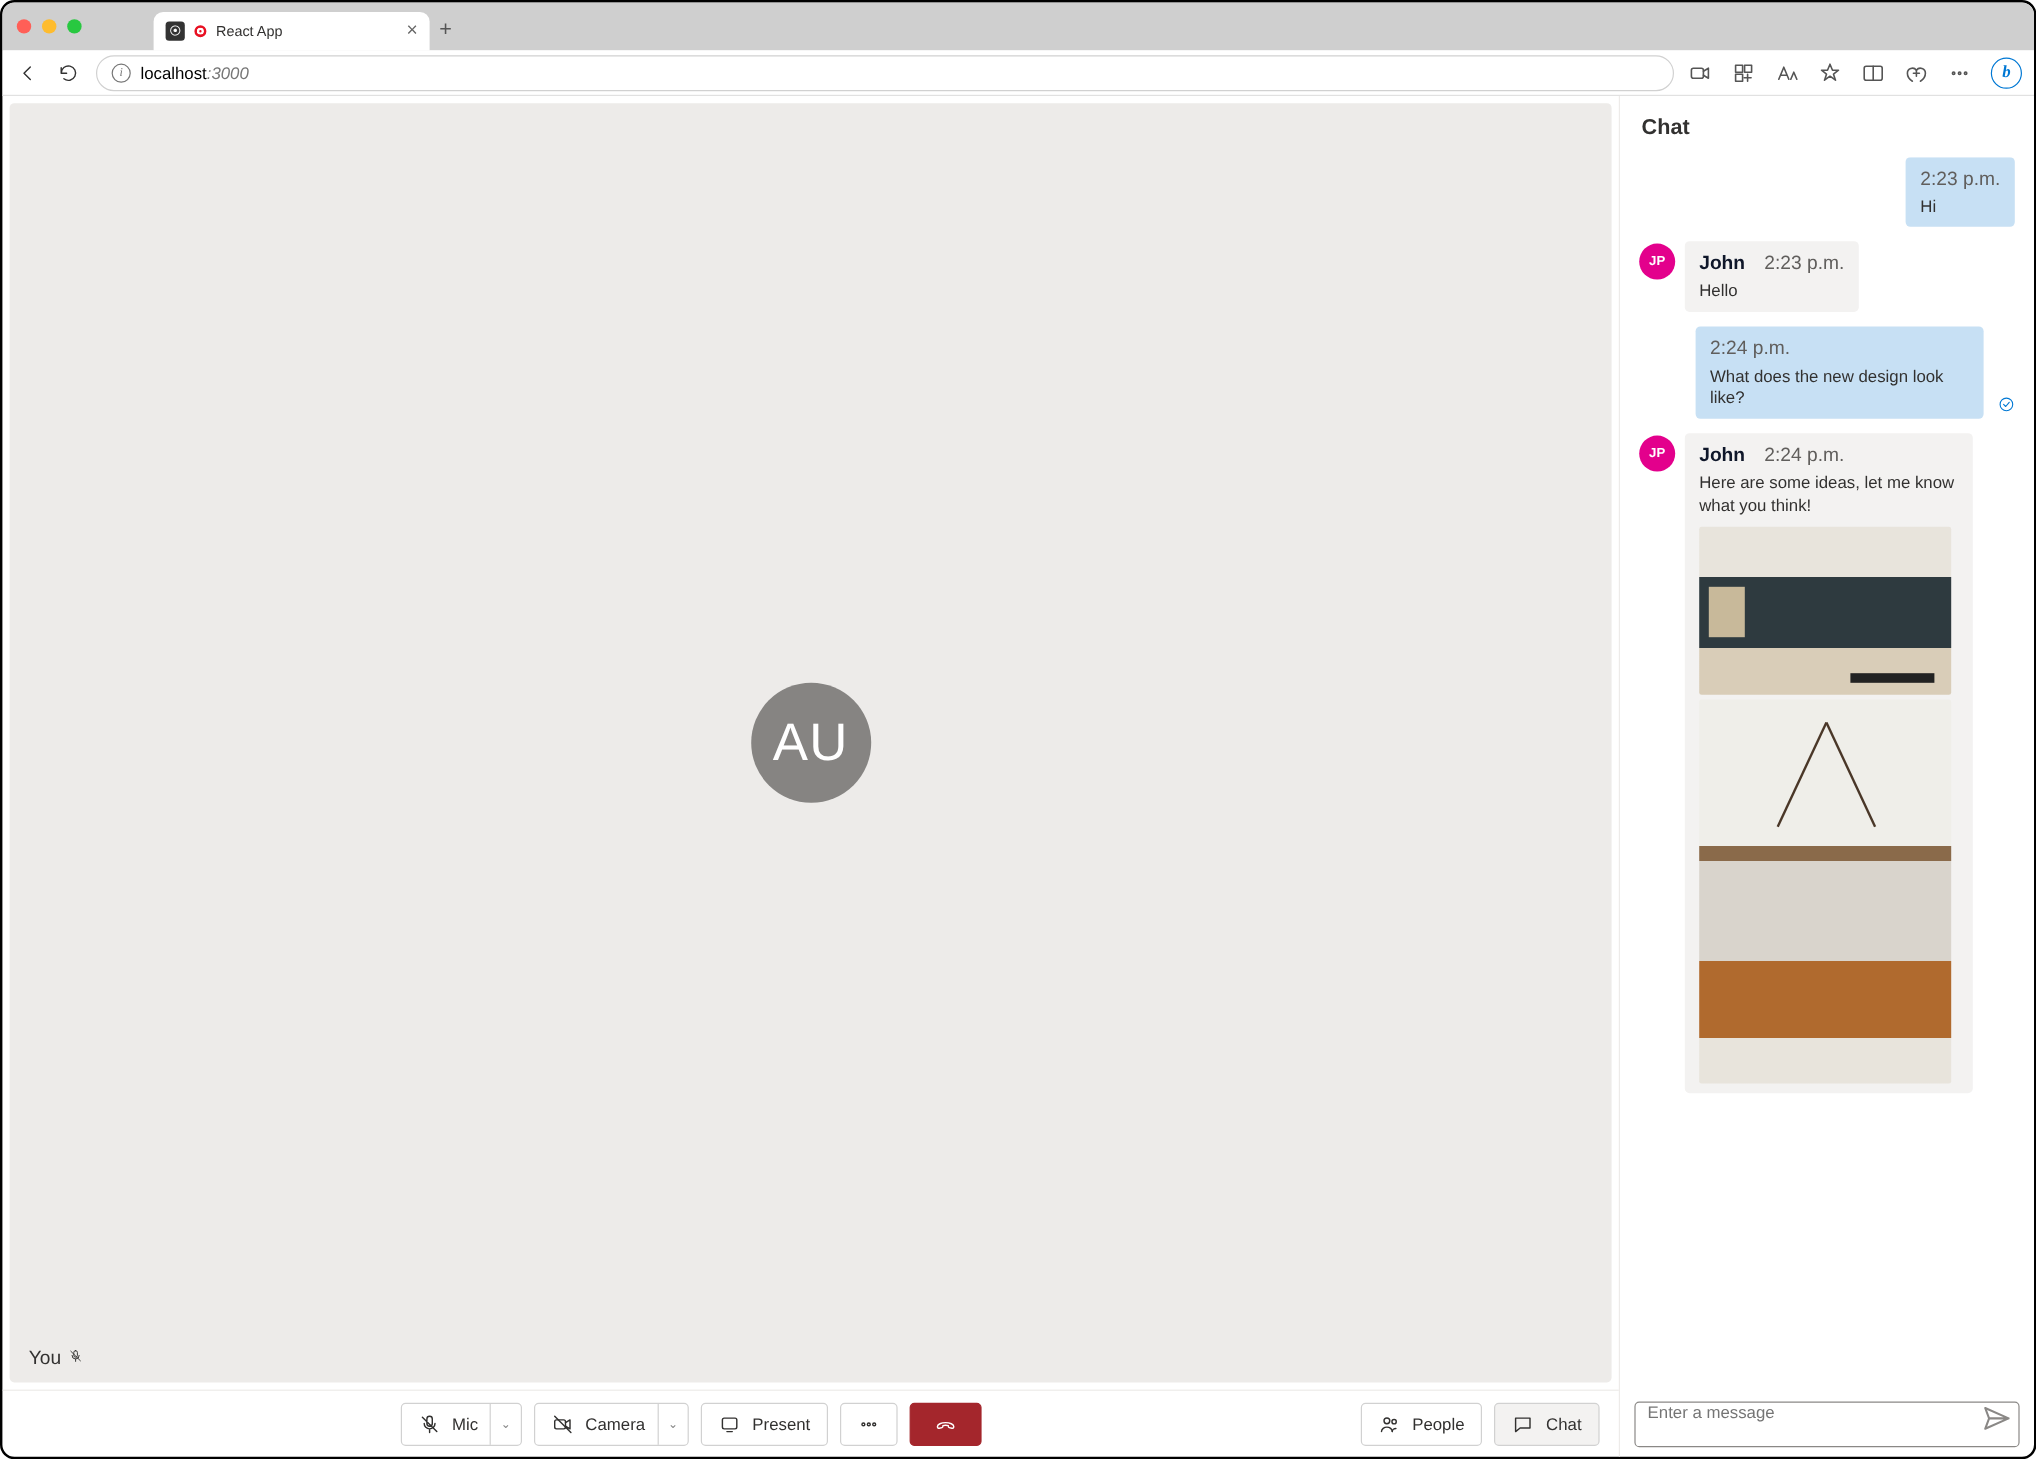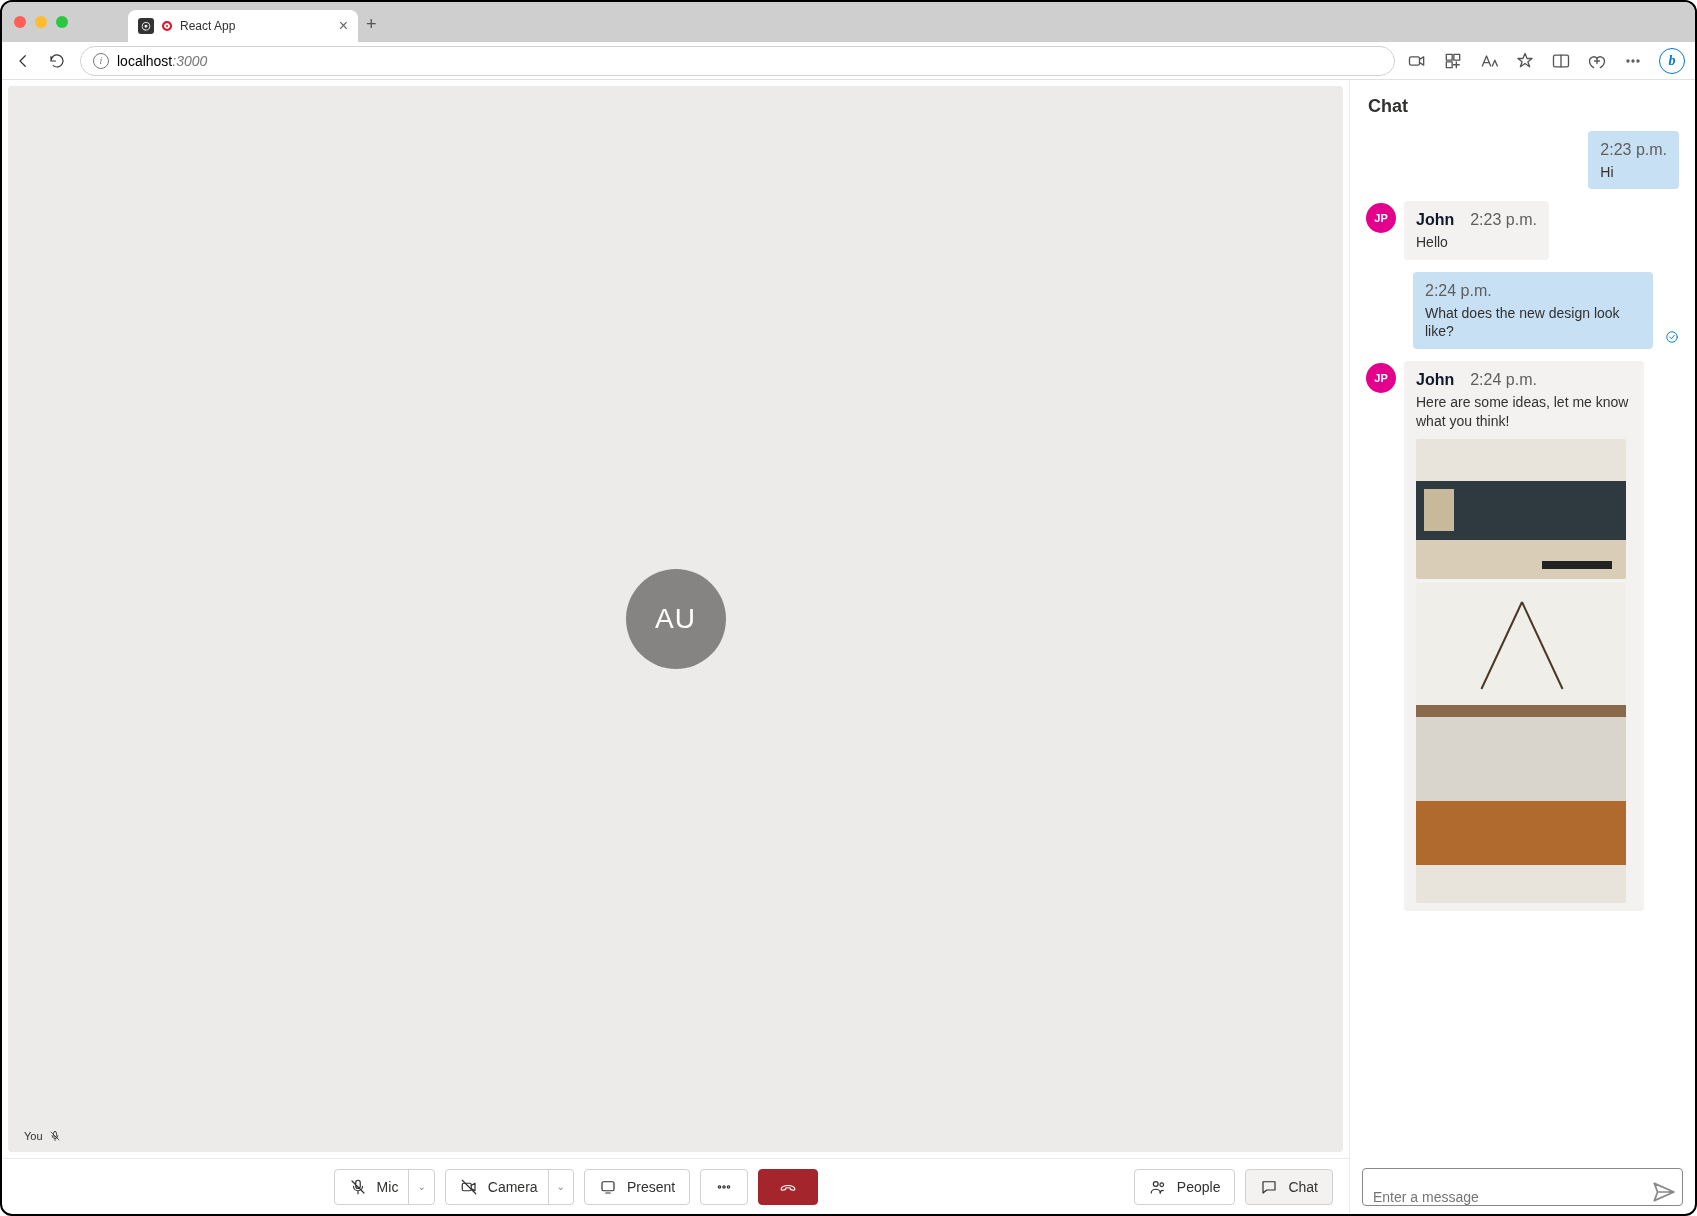--- a/index.html
+++ b/index.html
@@ -25,22 +25,22 @@
 .addr-host { color: #000; }
 .addr-port { color: #767676; font-style: italic; }
 .tb-icons { display: flex; gap: 16px; align-items: center; color: #555; }
 .tb-icons > * { width: 20px; height: 20px; display:flex; align-items:center; justify-content:center;}
 .bing { width:26px; height:26px; border:1px solid #0078d4; border-radius:50%; display:flex; align-items:center; justify-content:center; color:#0078d4; font-weight:bold; font-style:italic; font-family:serif;}
 
 
 .app { display: flex; height: calc(100% - 78px); }
 .stage { flex: 1; display: flex; flex-direction: column; }
 .video-area { flex: 1; background: #edebe9; margin: 6px; border-radius: 4px; position: relative; display:flex; align-items:center; justify-content:center; }
-.avatar-big { width: 100px; height: 100px; border-radius: 50%; background: #868482; color:#fff; display:flex; align-items:center; justify-content:center; font-size: 28px; letter-spacing:1px; }
-.self-label { position: absolute; left: 16px; bottom: 10px; font-size: 11px; color: #323130; display:flex; align-items:center; gap:6px;}
+.avatar-big { width: 100px; height: 100px; border-radius: 50%; background: #868482; color:#fff; display:flex; align-items:center; justify-content:center; font-size: 44px; letter-spacing:1px; }
+.self-label { position: absolute; left: 16px; bottom: 10px; font-size: 16px; color: #323130; display:flex; align-items:flex-start; gap:6px;}
 .self-label svg { width:12px; height:12px;}
 
 .controlbar { height: 56px; display: flex; align-items: center; justify-content: space-between; padding: 12px 16px; border-top: 1px solid #edebe9; }
 .controls-center { display:flex; gap:10px; }
 .controls-right { display:flex; gap:10px; }
 .ctrl { height: 36px; border: 1px solid #d1d1d1; border-radius: 4px; background:#fff; display:flex; align-items:center; padding: 0 14px; gap:10px; font-size:14px; cursor:pointer; }
 .ctrl .icon { width:18px; height:18px; display:flex; align-items:center; justify-content:center;}
 .ctrl.split { padding-right:0;}
 .ctrl.split .chev { border-left:1px solid #d1d1d1; padding:0 8px; height:100%; display:flex; align-items:center; color:#888; font-size:10px;}
 .ctrl.more { padding: 0 14px; }
@@ -65,21 +65,21 @@
 .receipt { align-self:flex-end; color:#0078d4; margin-left:4px; margin-bottom:2px;}
 .receipt svg{width:14px;height:14px;}
 .attach { margin-top:8px; display:flex; flex-direction:column; gap:4px;}
 .attach-img { width: 210px; border-radius:2px; overflow:hidden; }
 .attach-img.kitchen { height:140px; background: linear-gradient(180deg,#e8e4dc 0%,#e8e4dc 30%,#2e3a3f 30%,#2e3a3f 72%,#d9cdb8 72%,#d9cdb8 100%); position:relative;}
 .attach-img.kitchen::before{content:"";position:absolute;left:8px;top:36%;width:30px;height:42px;background:#c8b99a;}
 .attach-img.kitchen::after{content:"";position:absolute;right:14px;bottom:10px;width:70px;height:8px;background:#222;}
 .attach-img.living { height: 320px; background: linear-gradient(180deg,#efeee9 0%,#efeee9 38%,#8a6a4a 38%,#8a6a4a 42%,#d9d4cc 42%,#d9d4cc 68%,#b06a2e 68%,#b06a2e 88%,#e8e4dc 88%); position:relative;}
 .attach-img.living::before{content:"";position:absolute;left:50%;top:6%;width:2px;height:30%;background:#4a3728;transform:rotate(-25deg);transform-origin:top;}
 .attach-img.living::after{content:"";position:absolute;left:50%;top:6%;width:2px;height:30%;background:#4a3728;transform:rotate(25deg);transform-origin:top;}
-.chat-input-row { display:flex; align-items:flex-end; border:1px solid #8a8886; border-radius:4px; height:38px; padding:0 6px 0 10px; margin-top:8px;}
+.chat-input-row { display:flex; align-items:flex-start; border:1px solid #8a8886; border-radius:4px; height:38px; padding:0 6px 0 10px; margin-top:8px;}
 .chat-input { flex:1; border:none; outline:none; font-size:14px; background:transparent;}
 .send-btn { width:26px; height:26px; display:flex; align-items:center; justify-content:center; color:#8a8886;}
 
 svg { stroke: currentColor; fill: none; stroke-width: 1.6; stroke-linecap: round; stroke-linejoin: round; }
 </style>
 </head>
 <body>
 
 <div class="titlebar">
   <div class="traffic">

